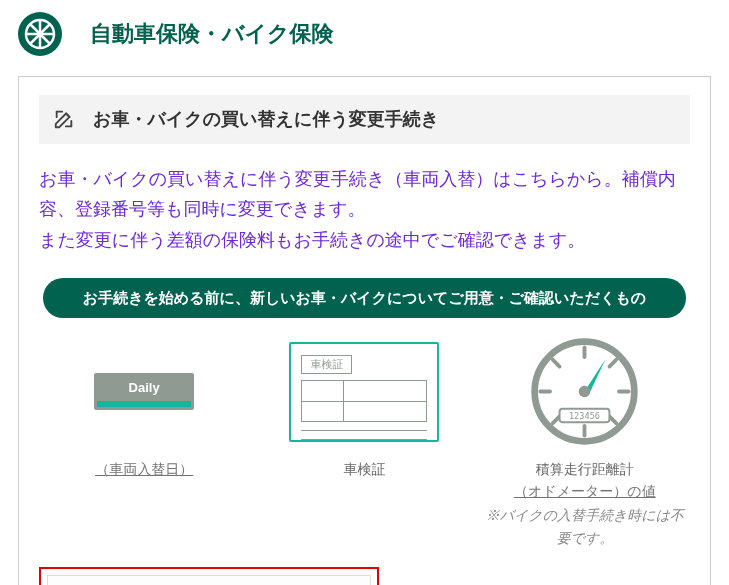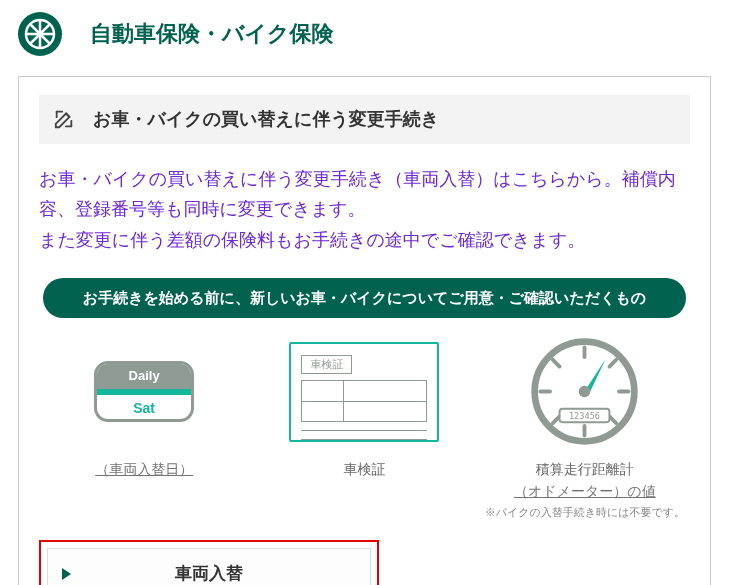--- a/index.html
+++ b/index.html
@@ -95,30 +95,31 @@
     align-items: center;
     justify-content: center;
     margin-bottom: 6px;
   }
   .prep-sub {
     font-size: 14px;
     color:#737373;
     text-decoration:underline;
   }
   .prep-note {
-    font-size: 11px;
+    font-size: 14px;
     color: #888;
     margin-top: 2px;
+    font-style: italic;
   }
   
   .cal {
     width: 100px;
     border: 3px solid #8f9a93;
     background:#fff;
-    border-radius:14px;
+    border-radius:2px;
     overflow:hidden;
   }
   .cal-top {
     background: #8f9a93;
     color:#fff;
     font-size:13px;
     font-weight:bold;
     text-align:center;
     padding:2px 0;
   }
@@ -265,21 +266,20 @@
 
     <div class="pill">お手続きを始める前に、新しいお車・バイクについてご用意・ご確認いただくもの</div>
 
     <div class="prep-row">
 
       <div class="prep-item">
         <div class="prep-illustration">
           <div class="cal">
             <div class="cal-top">Daily</div>
             <div class="cal-band"></div>
-            <div class="cal-day">Sat</div>
           </div>
         </div>
         <div class="prep-sub">（車両入替日）</div>
       </div>
 
       <div class="prep-item">
         <div class="prep-illustration">
           <div class="doc">
             <span class="doc-title">車検証</span>
             <div class="doc-table"></div>

